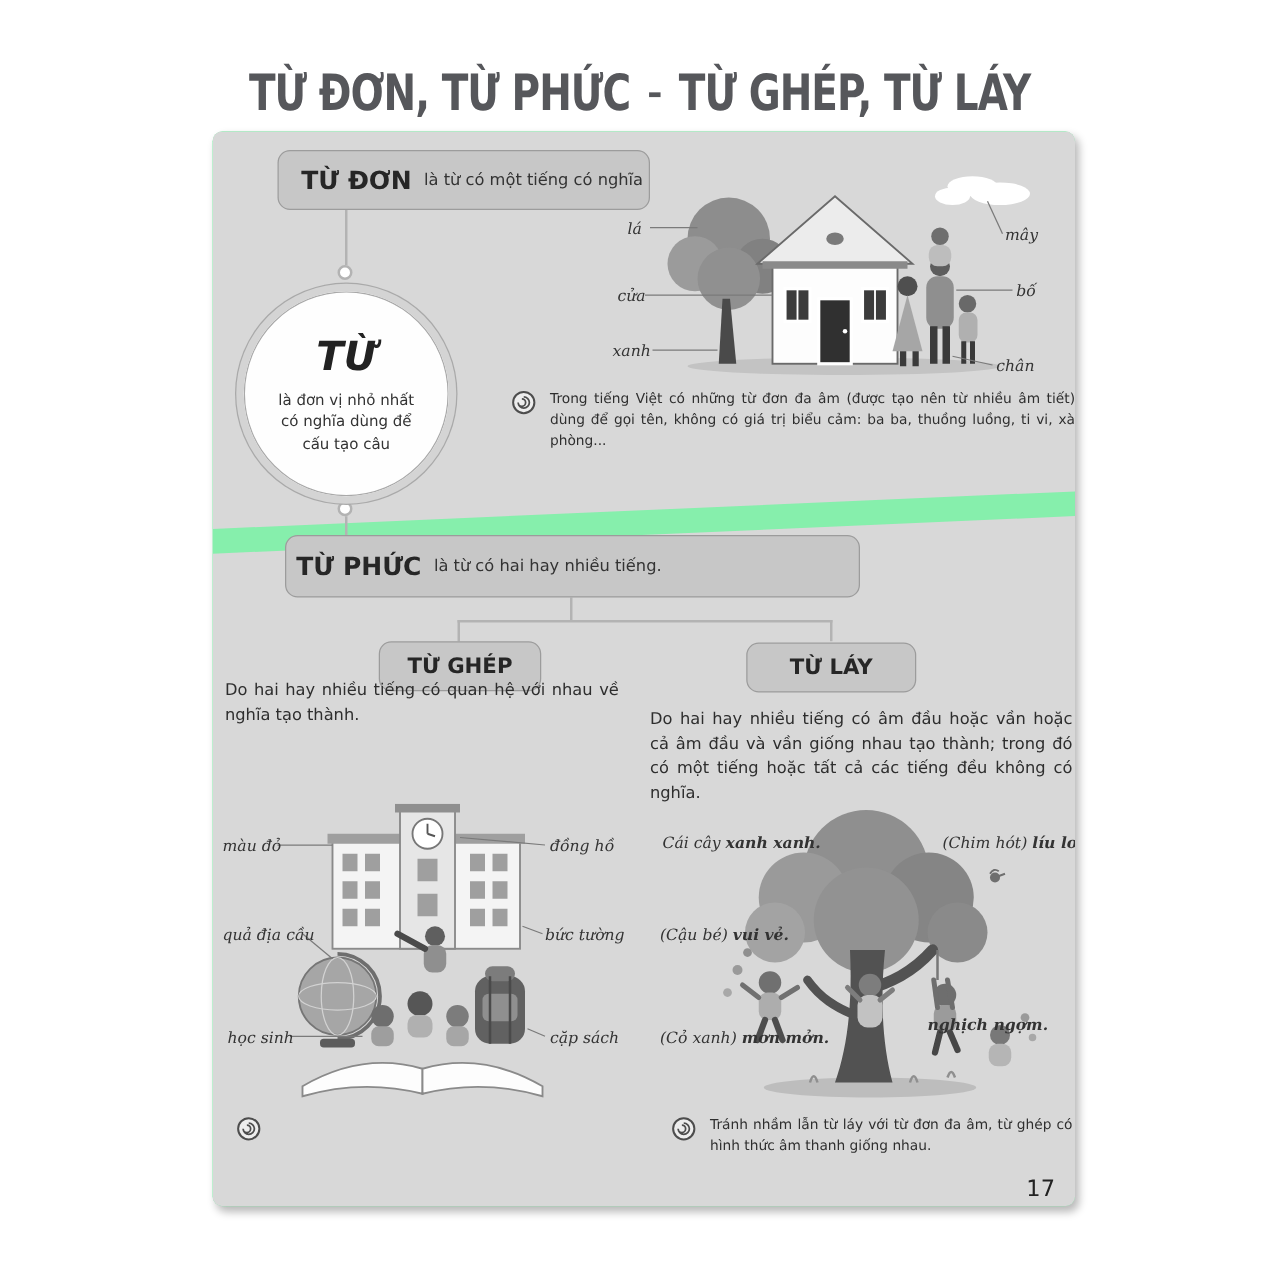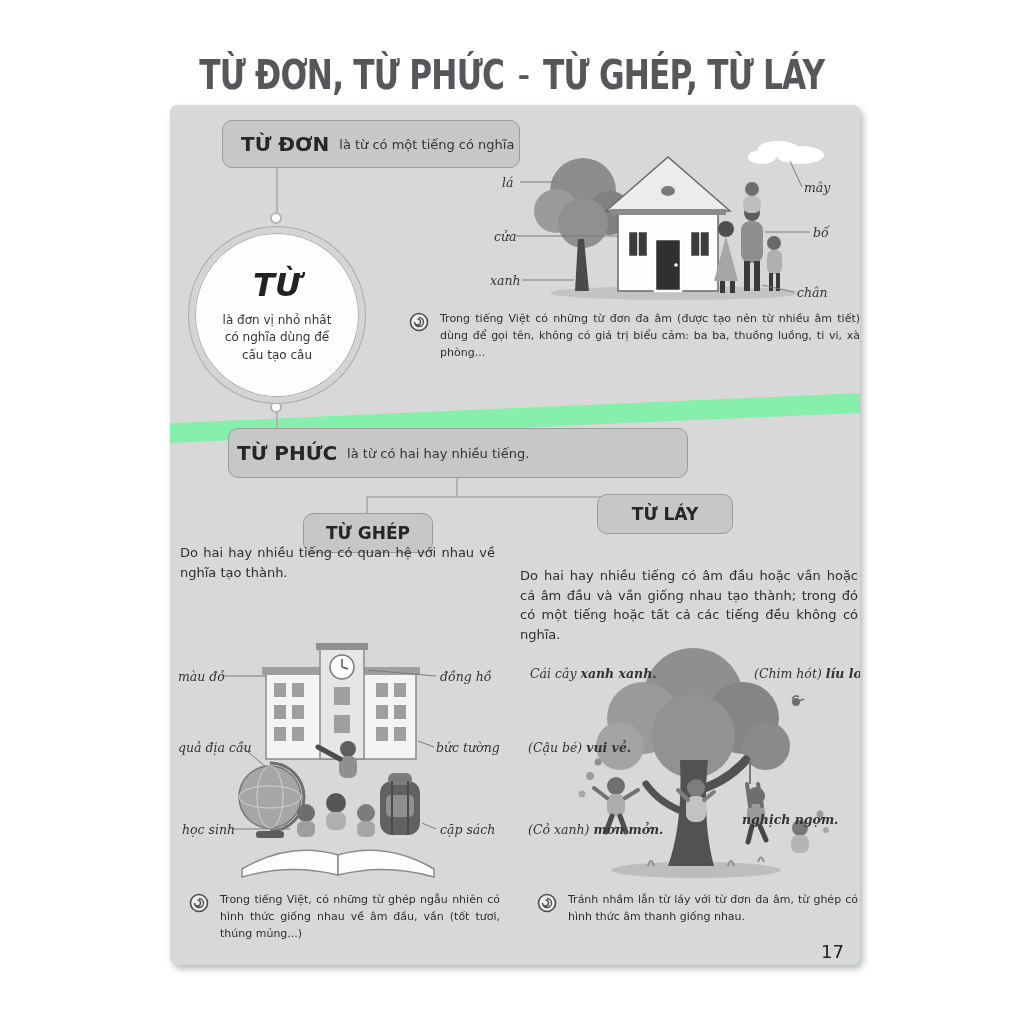--- a/index.html
+++ b/index.html
@@ -13,21 +13,21 @@
   .card { position:absolute; left:170px; top:105px; width:690px; height:860px; background:#86efac; border-radius:8px; overflow:hidden; box-shadow:3px 4px 7px rgba(0,0,0,0.28); }
   .sec-top    { position:absolute; inset:0; background:#d8d8d8; clip-path:polygon(0 0,100% 0,100% 33.5%,0 37%); }
   .sec-bottom { position:absolute; inset:0; background:#d8d8d8; clip-path:polygon(0 39.3%,100% 35.8%,100% 100%,0 100%); }
 
   .gbox { position:absolute; background:#c7c7c7; border:1px solid #9c9c9c; border-radius:10px; display:flex; align-items:center; }
   .gbox .blabel { font-weight:bold; font-size:20px; color:#262626; white-space:nowrap; }
   .gbox .bdef { font-size:13px; color:#333; margin-left:10px; white-space:nowrap; }
   .tu-don-box  { left:52px;  top:15px;  width:298px; height:48px; padding-left:18px; }
   .tu-phuc-box { left:58px;  top:323px; width:460px; height:50px; padding-left:8px; }
   .tu-ghep-box { left:133px; top:408px; width:130px; height:40px; justify-content:center; }
-  .tu-lay-box  { left:427px; top:389px; width:136px; height:40px; justify-content:center; }
+  .tu-lay-box  { left:427px; top:409px; width:136px; height:40px; justify-content:center; }
   .tu-ghep-box .blabel, .tu-lay-box .blabel { font-size:17px; }
 
   .vline { position:absolute; width:2px; background:#b3b3b3; }
   .hline { position:absolute; height:2px; background:#b3b3b3; }
   .ring  { position:absolute; width:12px; height:12px; border-radius:50%; background:#fff; border:2px solid #b3b3b3; }
 
   .tu-circle { position:absolute; left:19px; top:122px; width:176px; height:176px; border-radius:50%;
                background:#fefefe; border:6px solid #d4d4d4; box-shadow:0 0 0 1px #a9a9a9, inset 0 0 0 1px #a9a9a9;
                display:flex; flex-direction:column; align-items:center; justify-content:center; text-align:center; }
   .tu-circle .tword { font-size:32px; font-weight:bold; color:#222; margin-bottom:8px;font-style:italic; }
@@ -255,21 +255,20 @@
     <span class="slabel" style="left:0px;   top:102px;"><span>(Cậu bé) </span><b>vui vẻ.</b></span>
     <span class="slabel" style="left:0px;   top:184px;"><span>(Cỏ xanh) </span><b>mơn mởn.</b></span>
     <span class="slabel" style="left:214px; top:174px;"><span></span><b>nghịch ngợm.</b></span>
   </div>
 
   <div class="note" style="left:18px; top:786px; width:312px;">
     <svg class="note-icon" viewBox="0 0 22 22">
       <circle cx="11" cy="11" r="8.5" fill="#ededed" stroke="#4d4d4d" stroke-width="1.6"></circle>
       <path d="M11 6.5 a4.5 4.5 0 1 1 -4.5 4.5 a3 3 0 1 0 3 -3" fill="none" stroke="#4d4d4d" stroke-width="1.4"></path>
     </svg>
-    <div class="note-text">Trong tiếng Việt, có những từ ghép ngẫu nhiên có hình thức giống nhau về âm đầu, vần (tốt tươi, thúng mủng...)</div>
   </div>
 
   <div class="note" style="left:366px; top:786px; width:322px;">
     <svg class="note-icon" viewBox="0 0 22 22">
       <circle cx="11" cy="11" r="8.5" fill="#ededed" stroke="#4d4d4d" stroke-width="1.6"></circle>
       <path d="M11 6.5 a4.5 4.5 0 1 1 -4.5 4.5 a3 3 0 1 0 3 -3" fill="none" stroke="#4d4d4d" stroke-width="1.4"></path>
     </svg>
     <div class="note-text">Tránh nhầm lẫn từ láy với từ đơn đa âm, từ ghép có hình thức âm thanh giống nhau.</div>
   </div>
 

